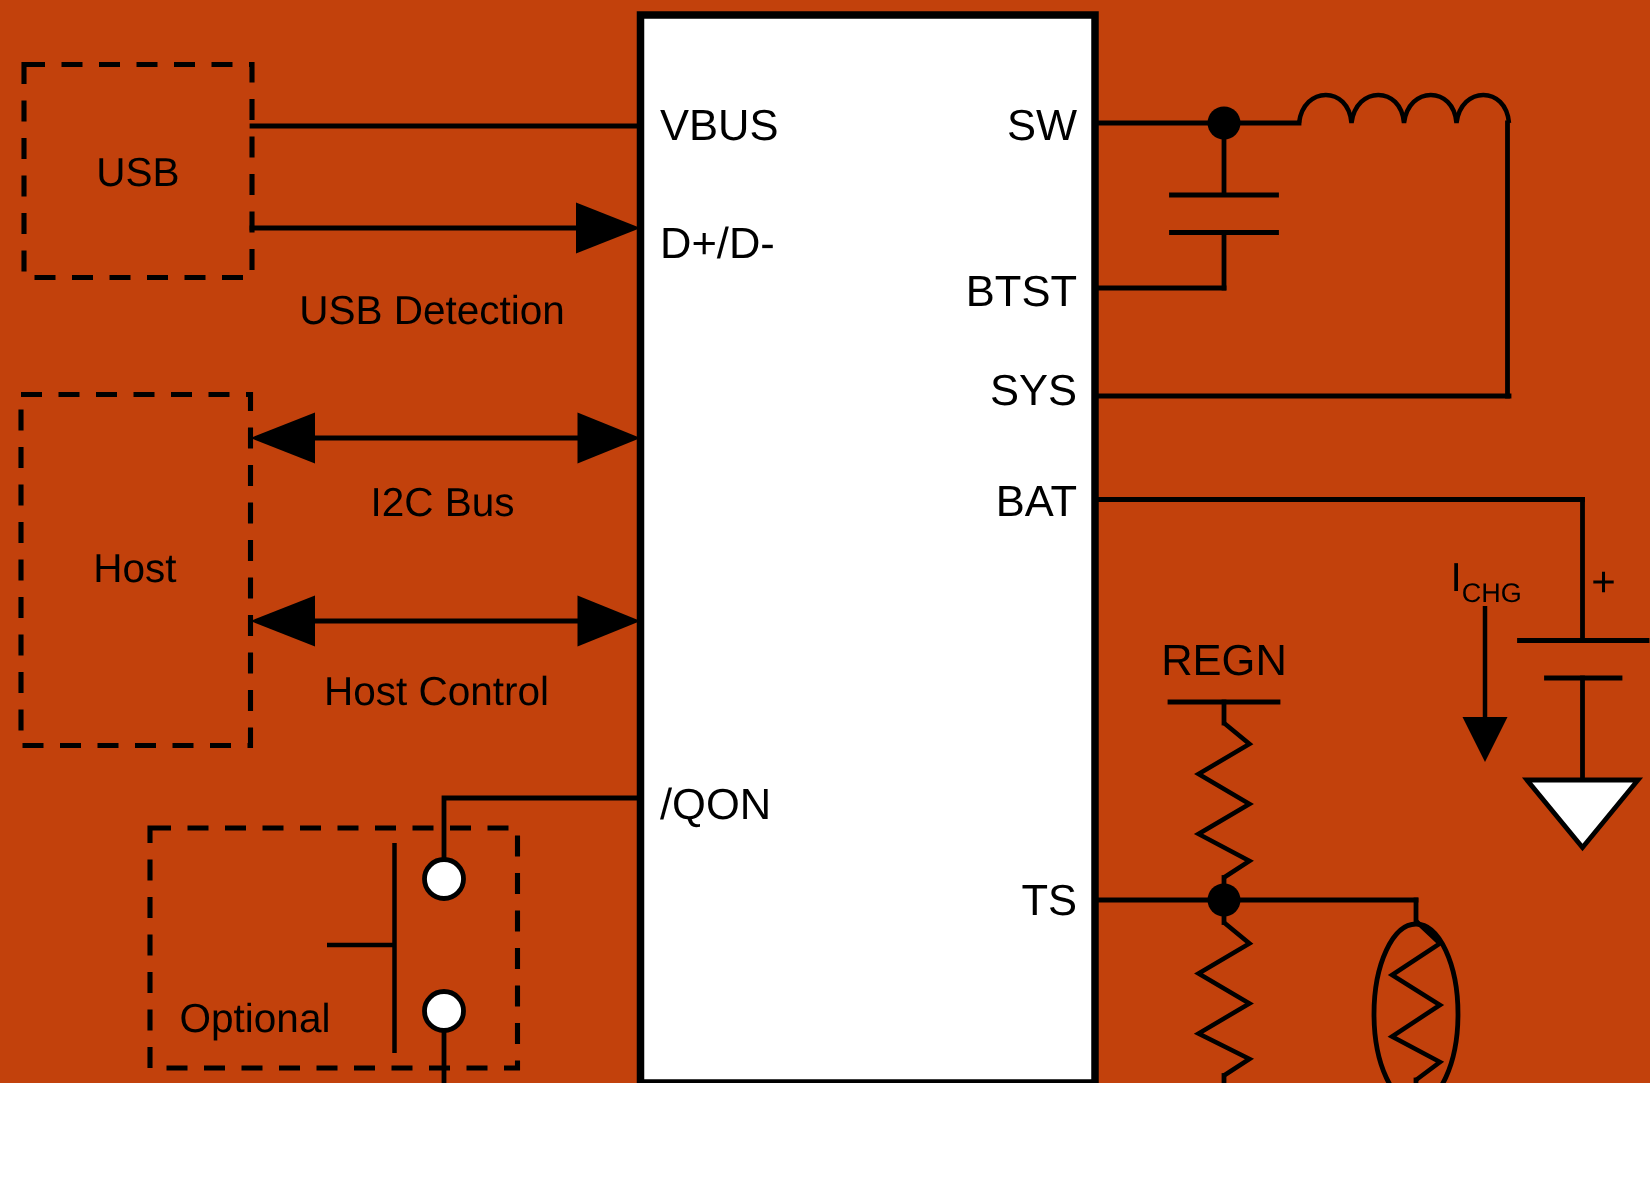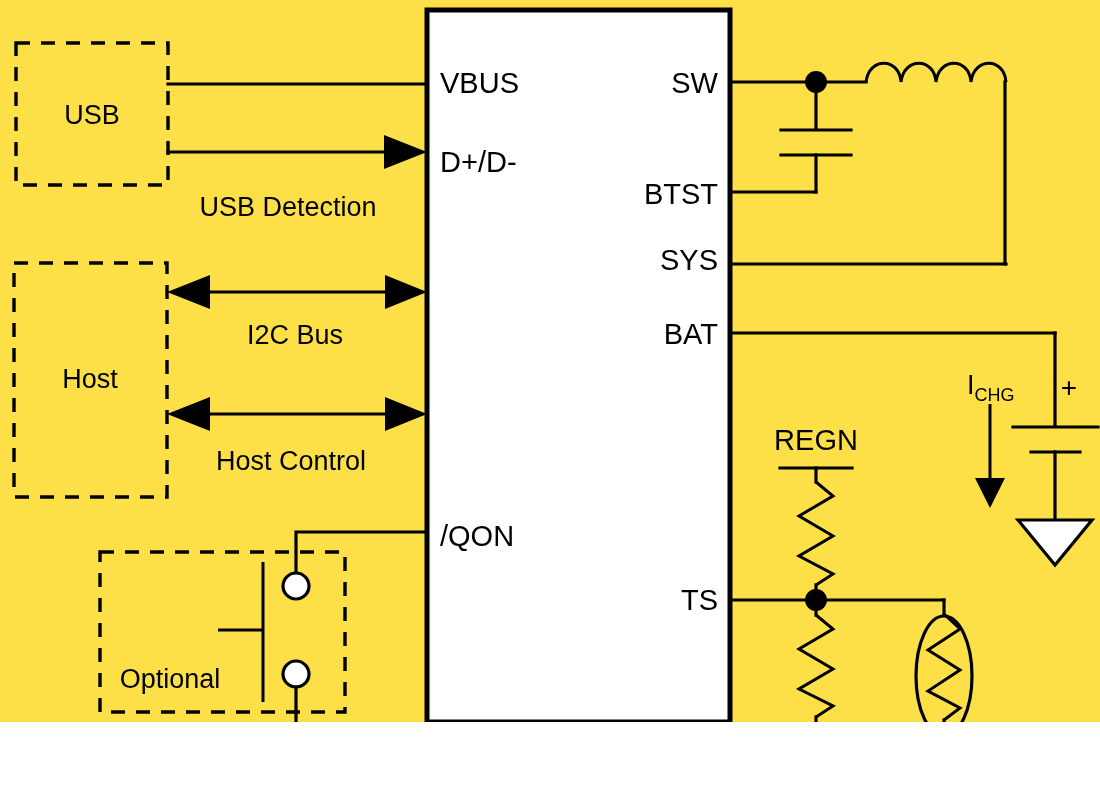--- a/index.html
+++ b/index.html
@@ -8,21 +8,21 @@
     padding: 0;
     background: #ffffff;
   }
   body {
     font-family: "Liberation Sans", sans-serif;
   }
   #diagram-root {
     position: relative;
     width: 1100px;
     height: 722px;
-    background: #fde047;
+    background: #c2410c;
     overflow: hidden;
   }
   svg#schematic {
     display: block;
     width: 1100px;
     height: 790px;
   }
   .wire {
     stroke: #000000;
     stroke-width: 3.2;

